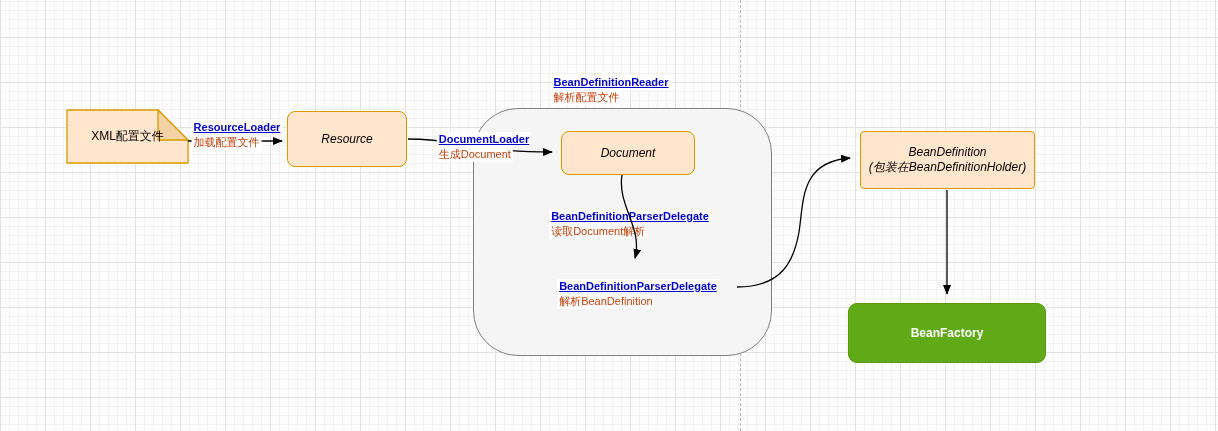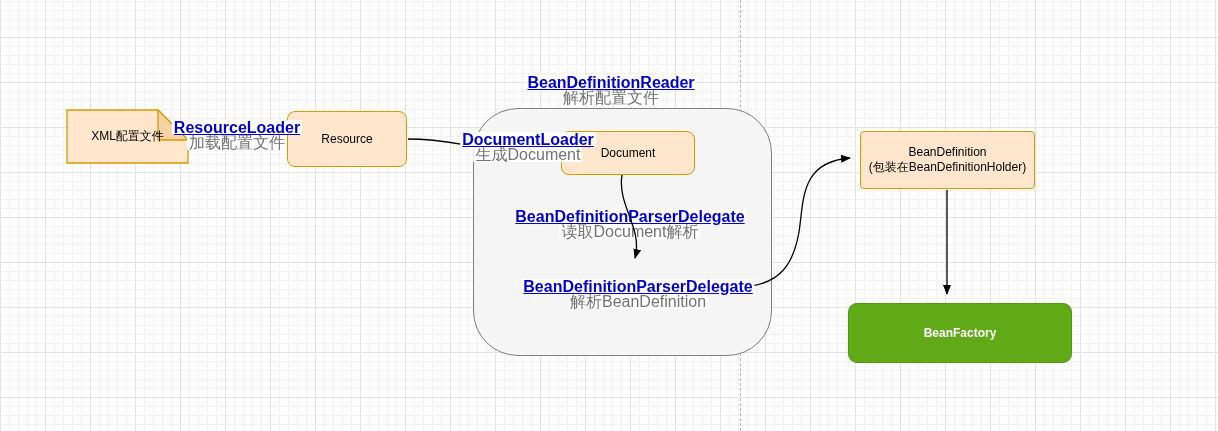--- a/index.html
+++ b/index.html
@@ -15,41 +15,41 @@
     background-size: 45px 45px, 45px 45px, 9px 9px, 9px 9px;
     background-position: 0 0, 0 37px, 0 0, 0 1px;
   }
   .page-divider { position:absolute; left:740px; top:0; height:431px; width:0;
     border-left:1px dashed #b9b9b9; z-index:1; }
   .group-container { position:absolute; left:473px; top:108px; width:299px; height:248px;
     background:#f5f5f5; border:1px solid #7f7f7f; border-radius:45px; z-index:2; }
   .node { position:absolute; display:flex; flex-direction:column; align-items:center;
     justify-content:center; font-size:12px; line-height:15px; color:#000;
     text-align:center; z-index:3; white-space:nowrap; }
-  .orange { background:#ffe6cc; border:1px solid #d79b00; border-radius:8px; }
+  .orange { background:#ffe6cc; border:1px solid #d79b00; border-radius:8px;font-style:italic; }
   .node-resource { left:287px; top:111px; width:120px; height:56px; }
   .node-document { left:561px; top:131px; width:134px; height:44px; }
   .node-beandef  { left:860px; top:131px; width:175px; height:58px; border-radius:4px; }
-  .node-beanfactory { left:848px; top:303px; width:224px; height:60px;
+  .node-beanfactory { left:848px; top:303px; width:198px; height:60px;
     background:#60a917; border:1px solid #56990f; border-radius:9px;
     color:#fff; font-weight:bold; }
   .node-xml-text { position:absolute; left:67px; top:110px; width:121px; height:53px;
     display:flex; align-items:center; justify-content:center; font-size:12px;
     color:#000; z-index:5; }
   .svg-under, .svg-over { position:absolute; left:0; top:0; pointer-events:none; }
   .svg-under { z-index:4; }
   .svg-over  { z-index:6; }
-  .edge-label { position:absolute; transform:translateX(-50%); text-align:center;
-    font-size:16px; line-height:15px; white-space:nowrap; z-index:5; }
+  .edge-label { position:absolute; transform:translateX(-50%); 
+    font-size:11px; line-height:15px; white-space:nowrap; z-index:5; }
   .lbl-line { display:block; }
   .link { font-weight:bold; text-decoration:underline; color:#0000cc;
     background:#ffffff; display:inline-block; padding:0 2px; cursor:pointer; }
-  .desc { color:#737373; background:#ffffff; display:inline-block; padding:0 2px; }
+  .desc { color:#c2410c; background:#ffffff; display:inline-block; padding:0 2px; }
   .lab-resource-loader { left:237px; top:88px;margin-top:32px; }
-  .lab-document-loader { left:484px; top:132px;margin-left:44px; }
+  .lab-document-loader { left:484px; top:132px; }
   .lab-bdr  { left:611px; top:75px; }
   .lab-bddr { left:630px; top:209px; }
   .lab-bdpd { left:638px; top:279px;text-decoration:underline; }
   .lab-bdreg{ left:947px; top:219px; }
 </style>
 </head>
 <body>
 
 <div class="canvas">
 

